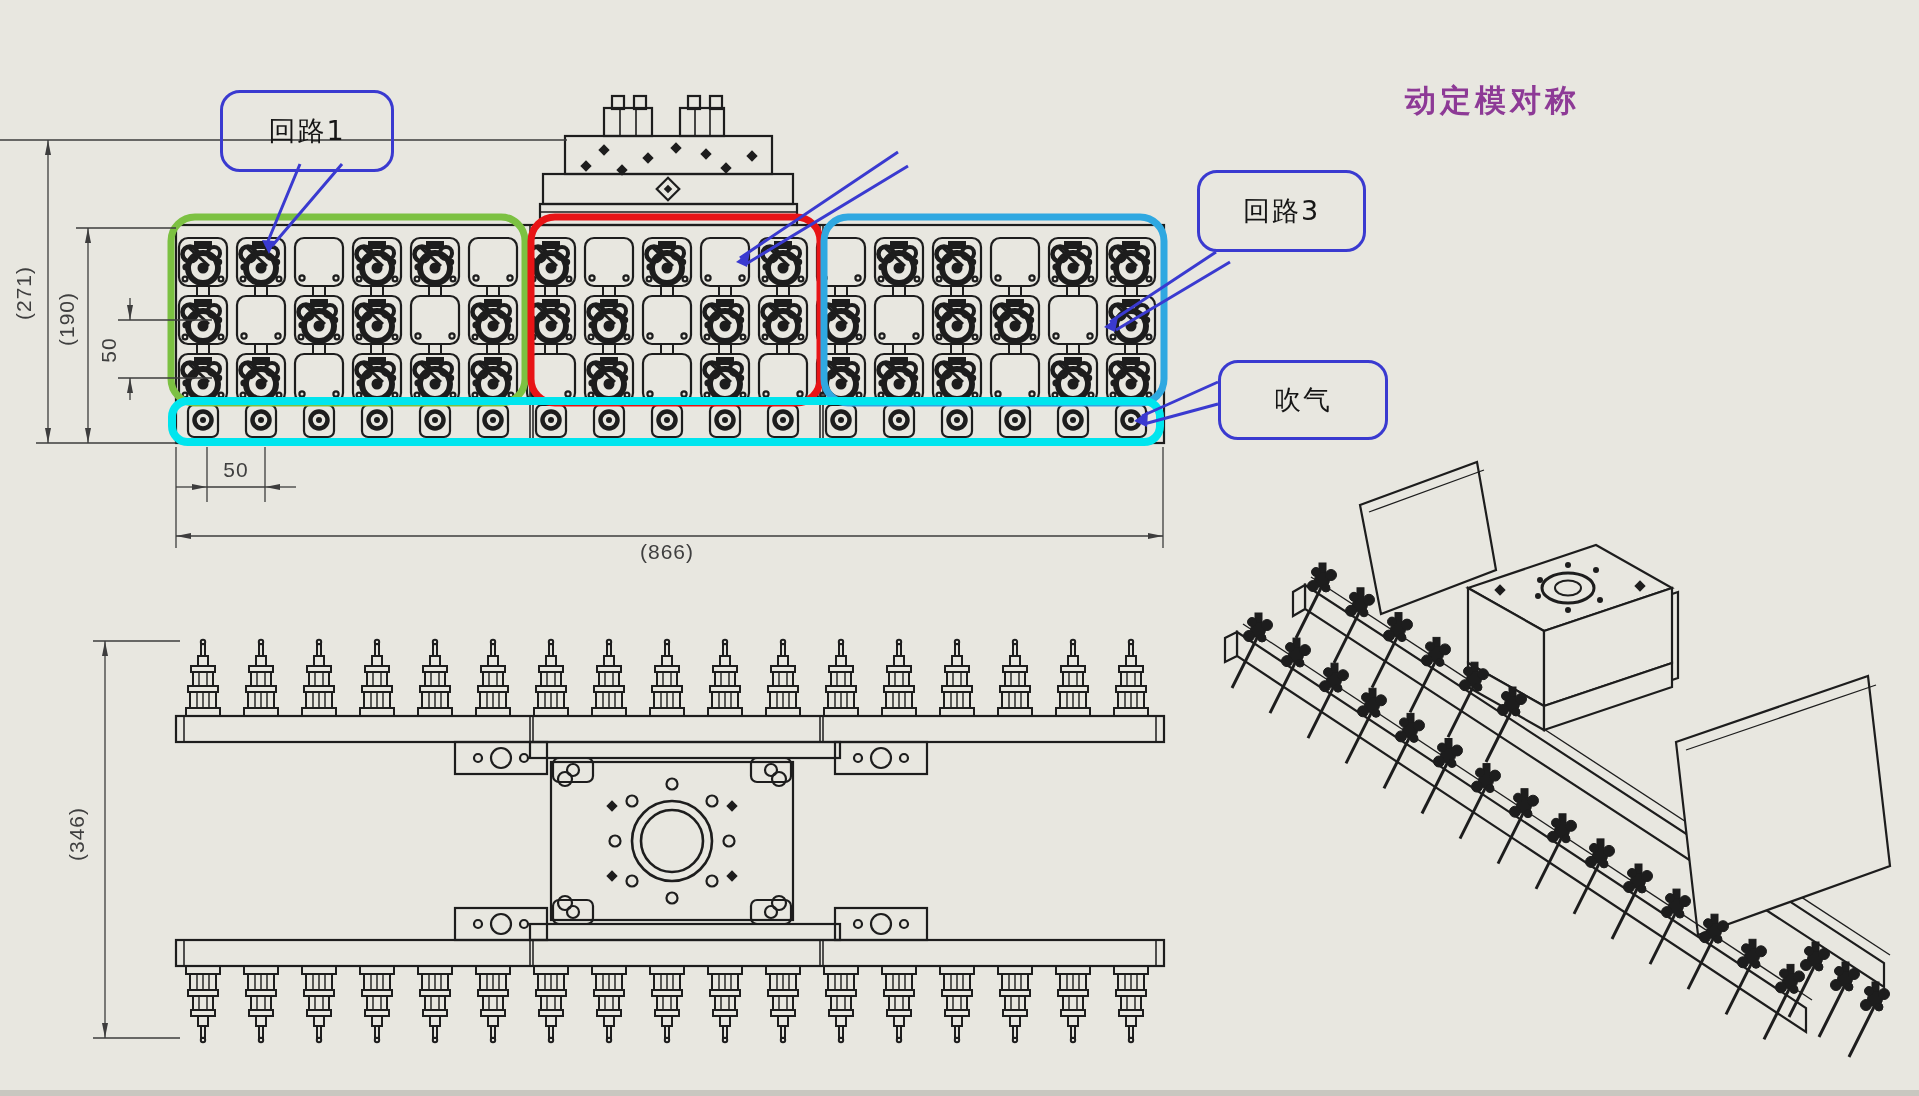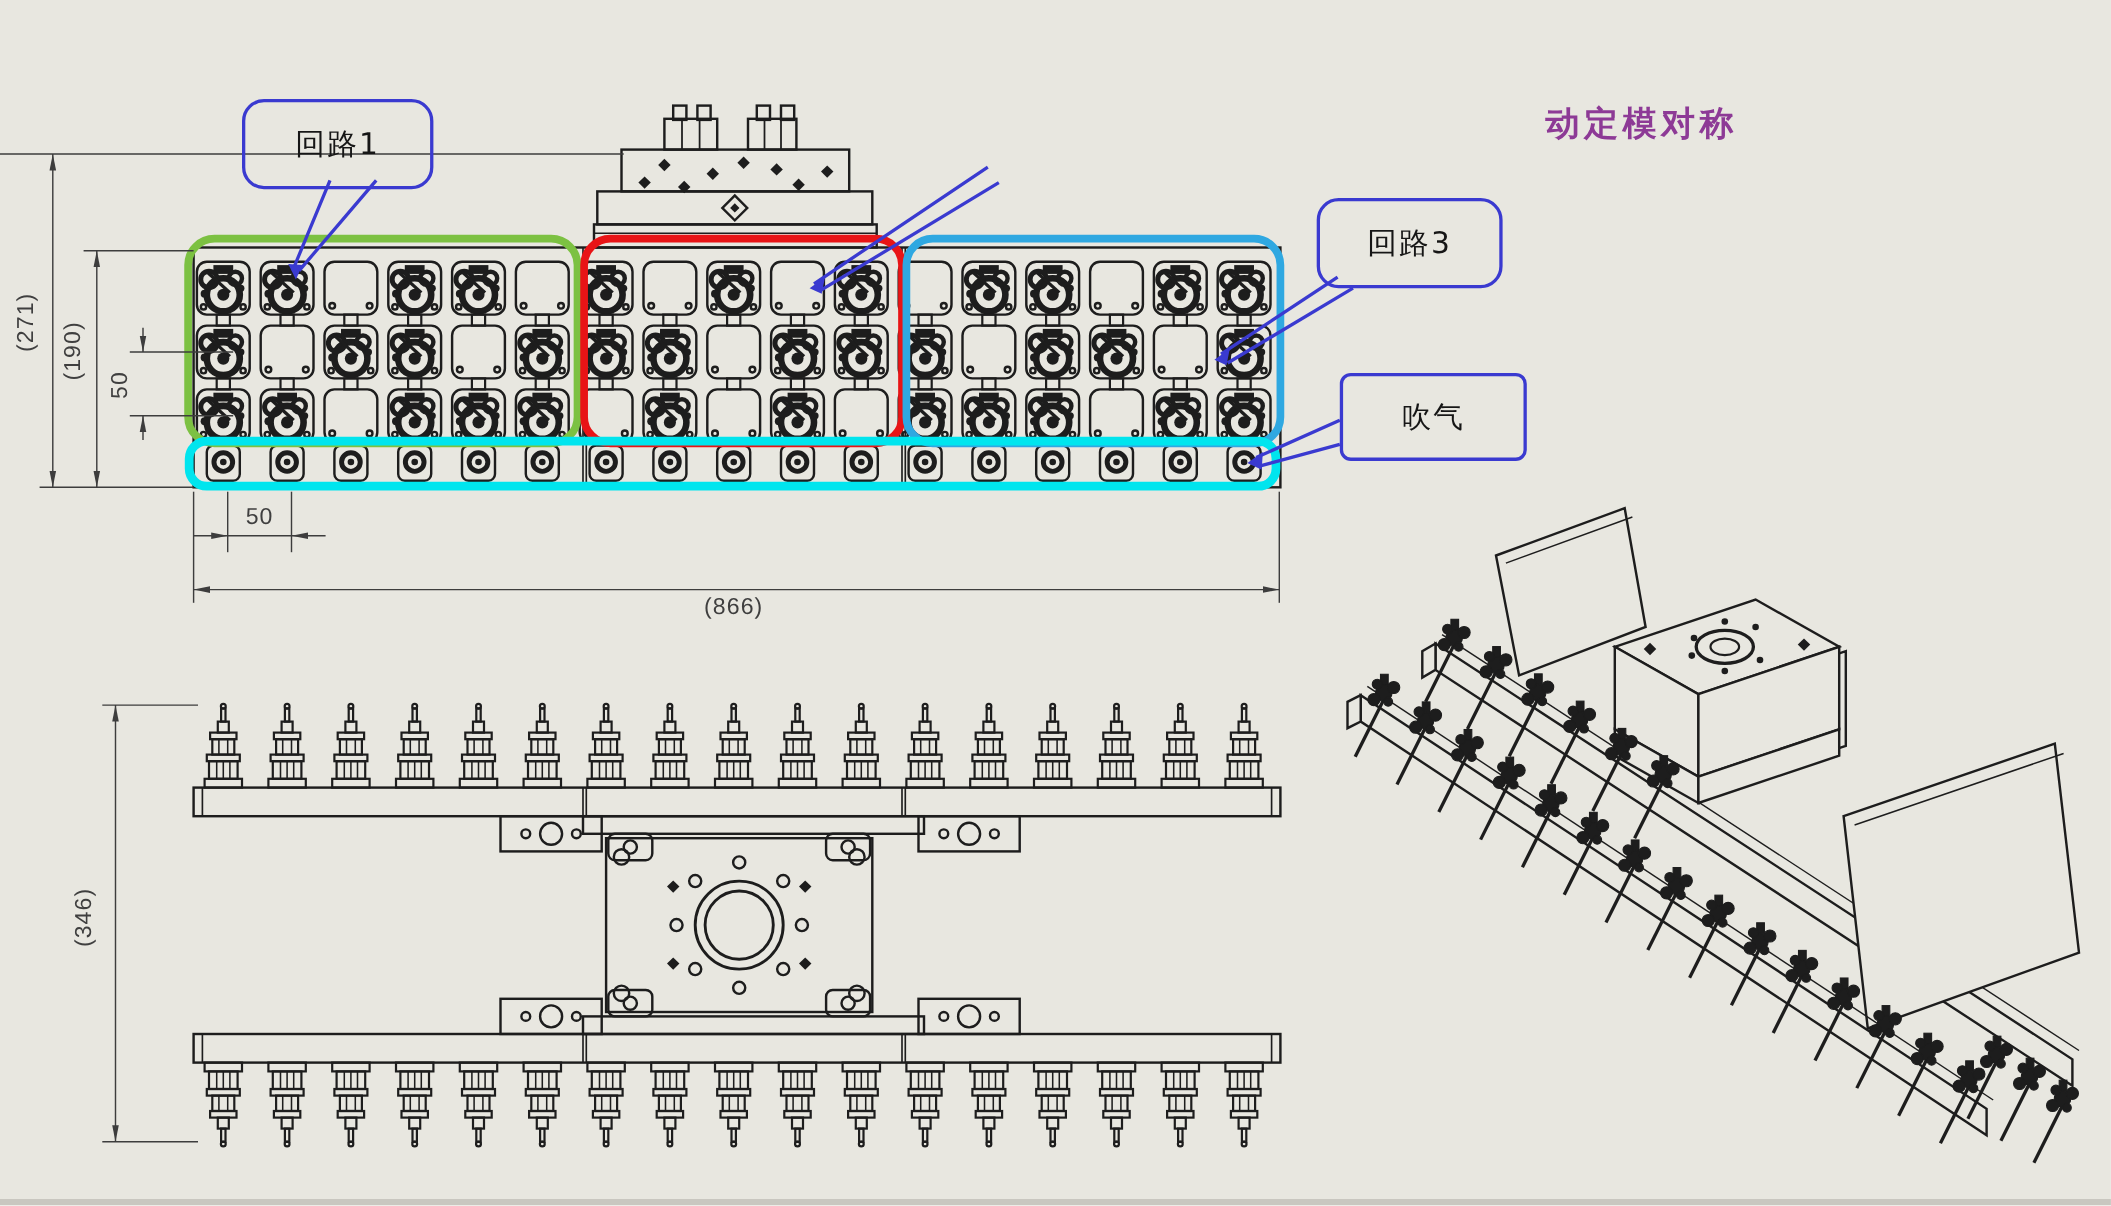--- a/index.html
+++ b/index.html
@@ -20,21 +20,20 @@
   .dim{
     position:absolute;color:var(--dim_text,#3f3f3f);font-size:21px;
     text-align:center;letter-spacing:1px;z-index:2;white-space:nowrap;
     font-family:"Liberation Sans",sans-serif;
   }
   .vdim{transform:rotate(-90deg);}
   .note{
     position:absolute;color:var(--note_text,#8d3a96);font-size:31px;
     letter-spacing:4px;font-weight:600;z-index:3;
     font-family:"DejaVu Sans",sans-serif;
-    margin-top:12px;
   }
   .bottom-shade{position:absolute;left:0;right:0;bottom:0;height:6px;background:#aeada5;opacity:.55;z-index:4;}
 </style>
 </head>
 <body>
 
 <div class="canvas">
 
 <svg width="1919" height="1096" viewBox="0 0 1919 1096">
   <defs>
@@ -437,24 +436,24 @@
     <path d="M1216,252 L1110,322 M1230,262 L1116,330"></path>
     <polygon points="1104,327 1118,317 1115,332" fill="var(--callout)" stroke="none"></polygon>
     <path d="M1218,382 L1142,416 M1218,404 L1144,424"></path>
     <polygon points="1134,421 1148,411 1147,427" fill="var(--callout)" stroke="none"></polygon>
   </g>
 </svg>
 
   <div class="callout" style="left:220px;top:90px;width:168px;height:76px;">
     <span>回路1</span>
   </div>
-  <div class="callout" style="left:1197px;top:180px;width:163px;height:76px;">
+  <div class="callout" style="left:1197px;top:170px;width:163px;height:76px;">
     <span>回路3</span>
   </div>
-  <div class="callout" style="left:1218px;top:339px;width:164px;height:74px;border-radius:10px;">
+  <div class="callout" style="left:1218px;top:360px;width:164px;height:74px;">
     <span>吹气</span>
   </div>
 
   <div class="note" style="left:1405px;top:80px;">动定模对称</div>
 
   <div class="dim vdim" style="left:-16px;top:281px;width:80px;">(271)</div>
   <div class="dim vdim" style="left:27px;top:307px;width:80px;">(190)</div>
   <div class="dim vdim" style="left:84px;top:338px;width:50px;">50</div>
   <div class="dim" style="left:211px;top:458px;width:50px;">50</div>
   <div class="dim" style="left:627px;top:504px;width:80px;margin-top:36px;">(866)</div>

